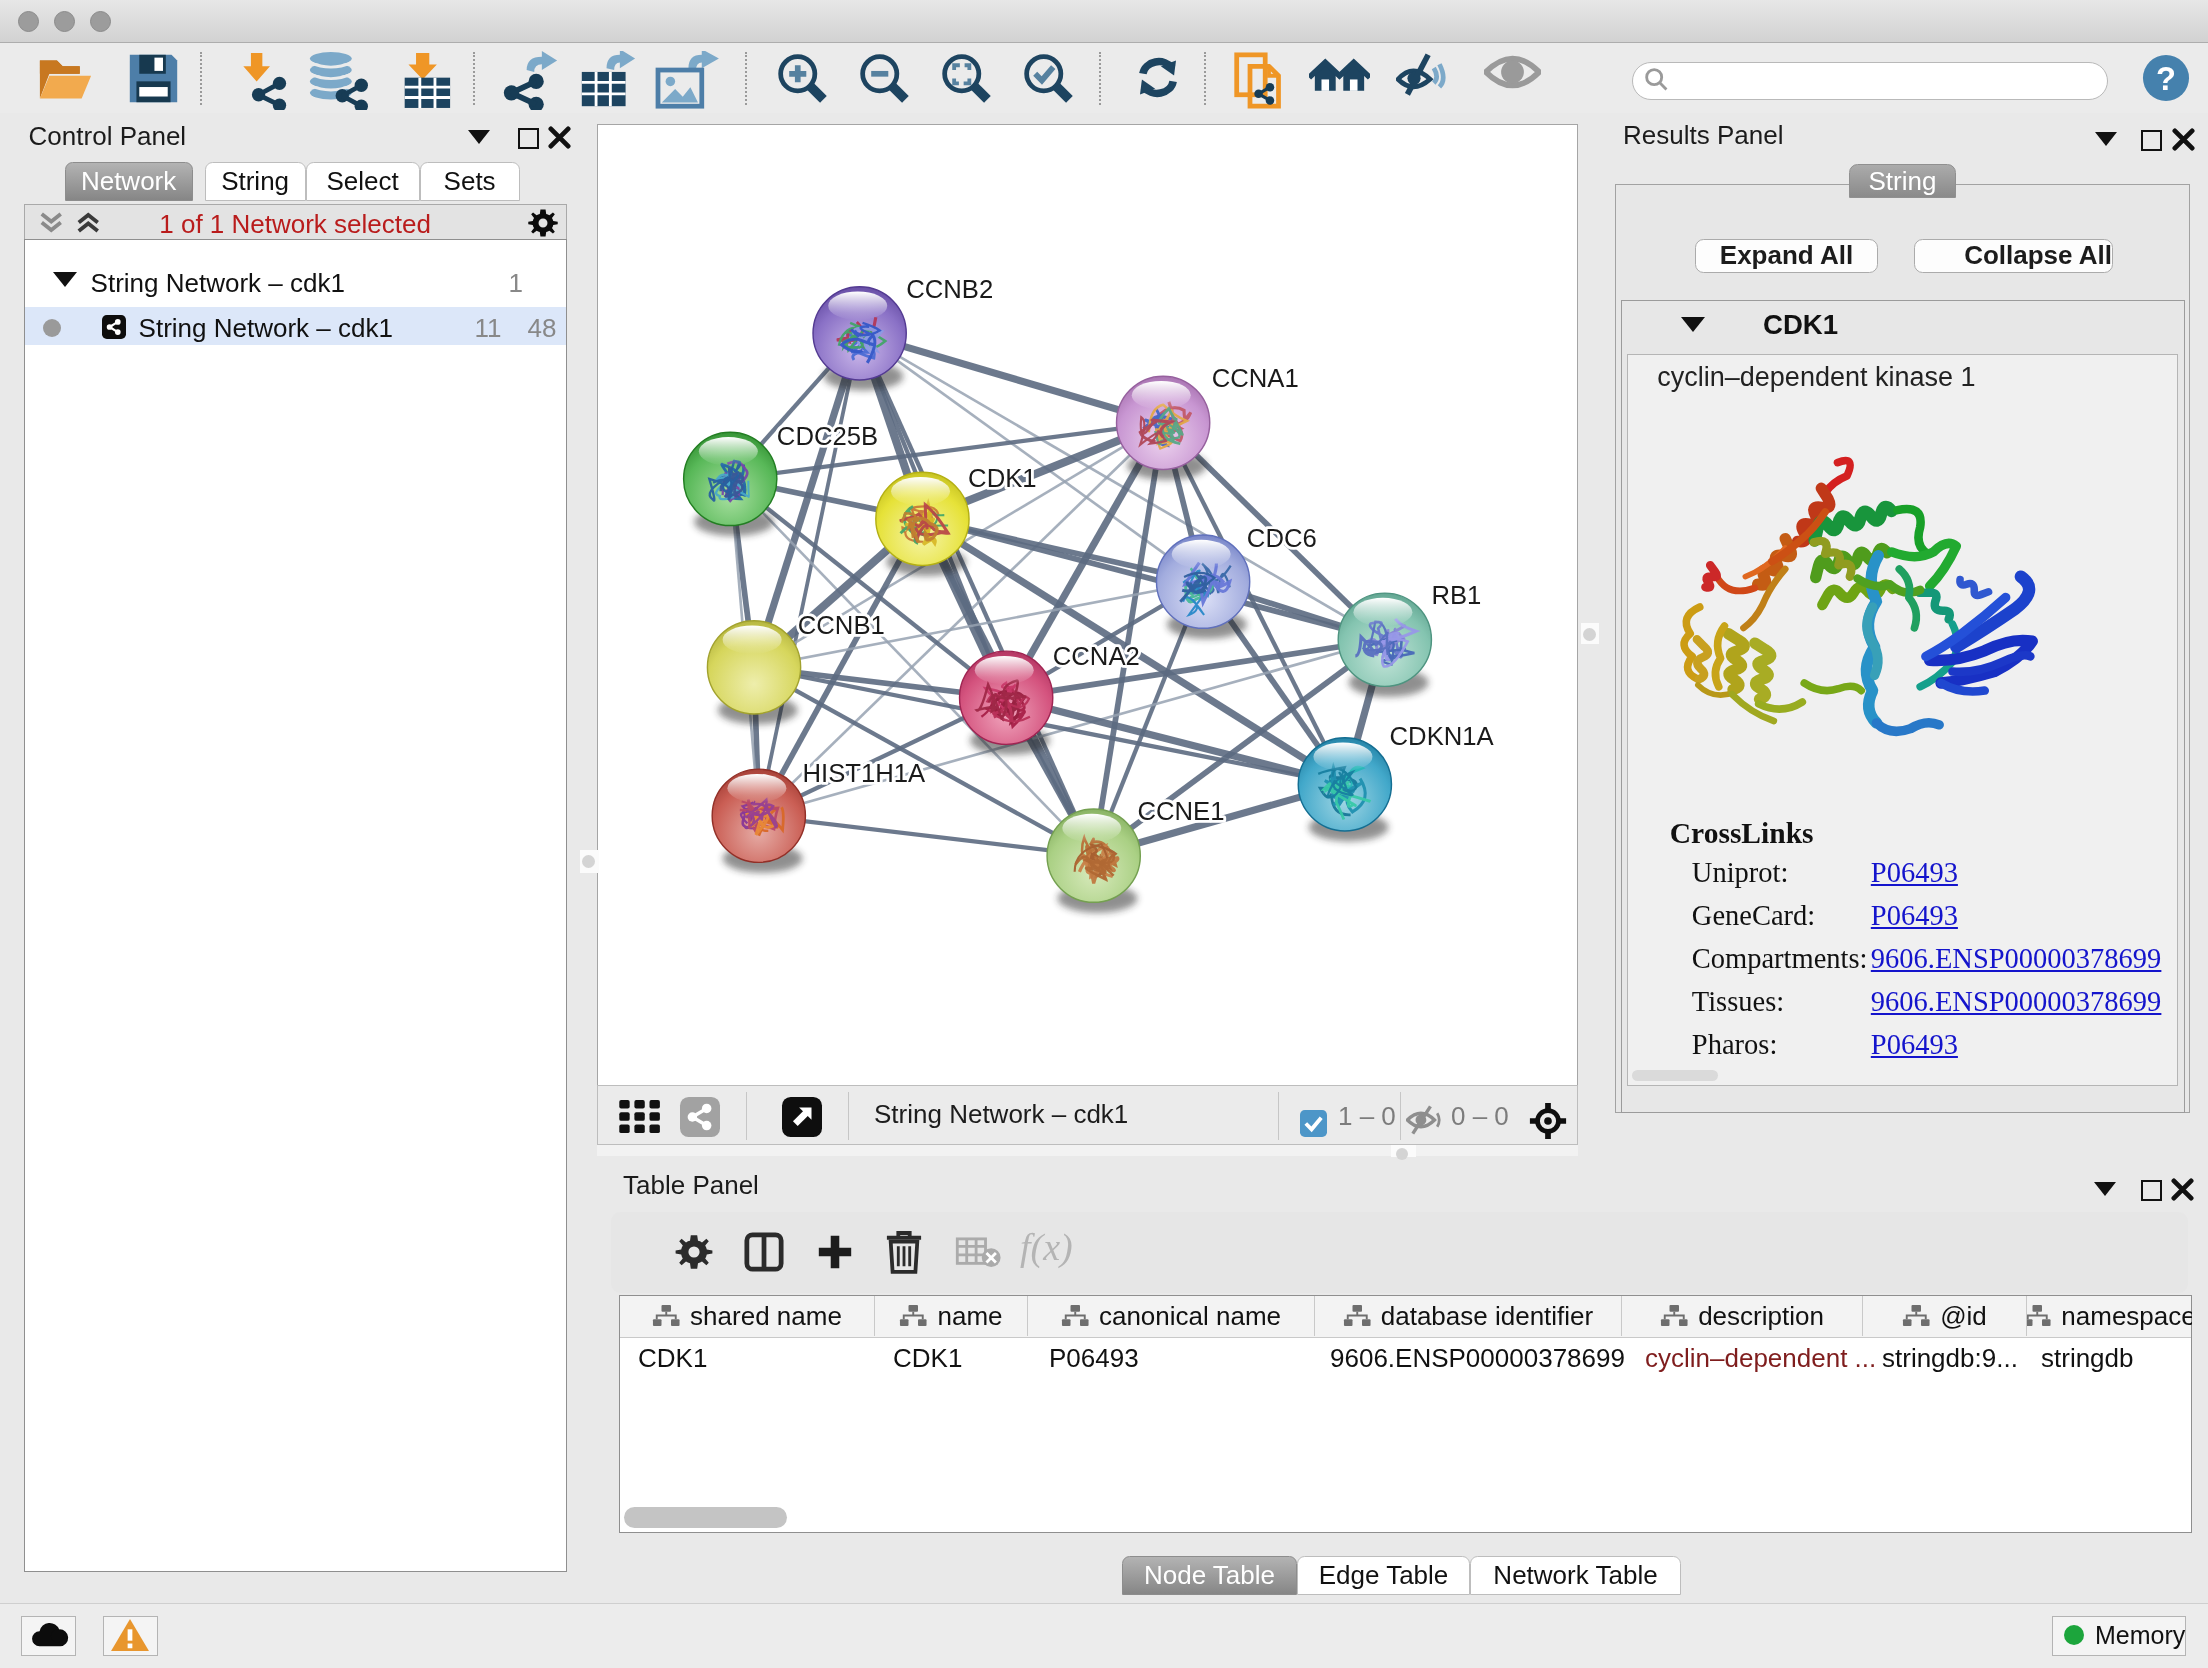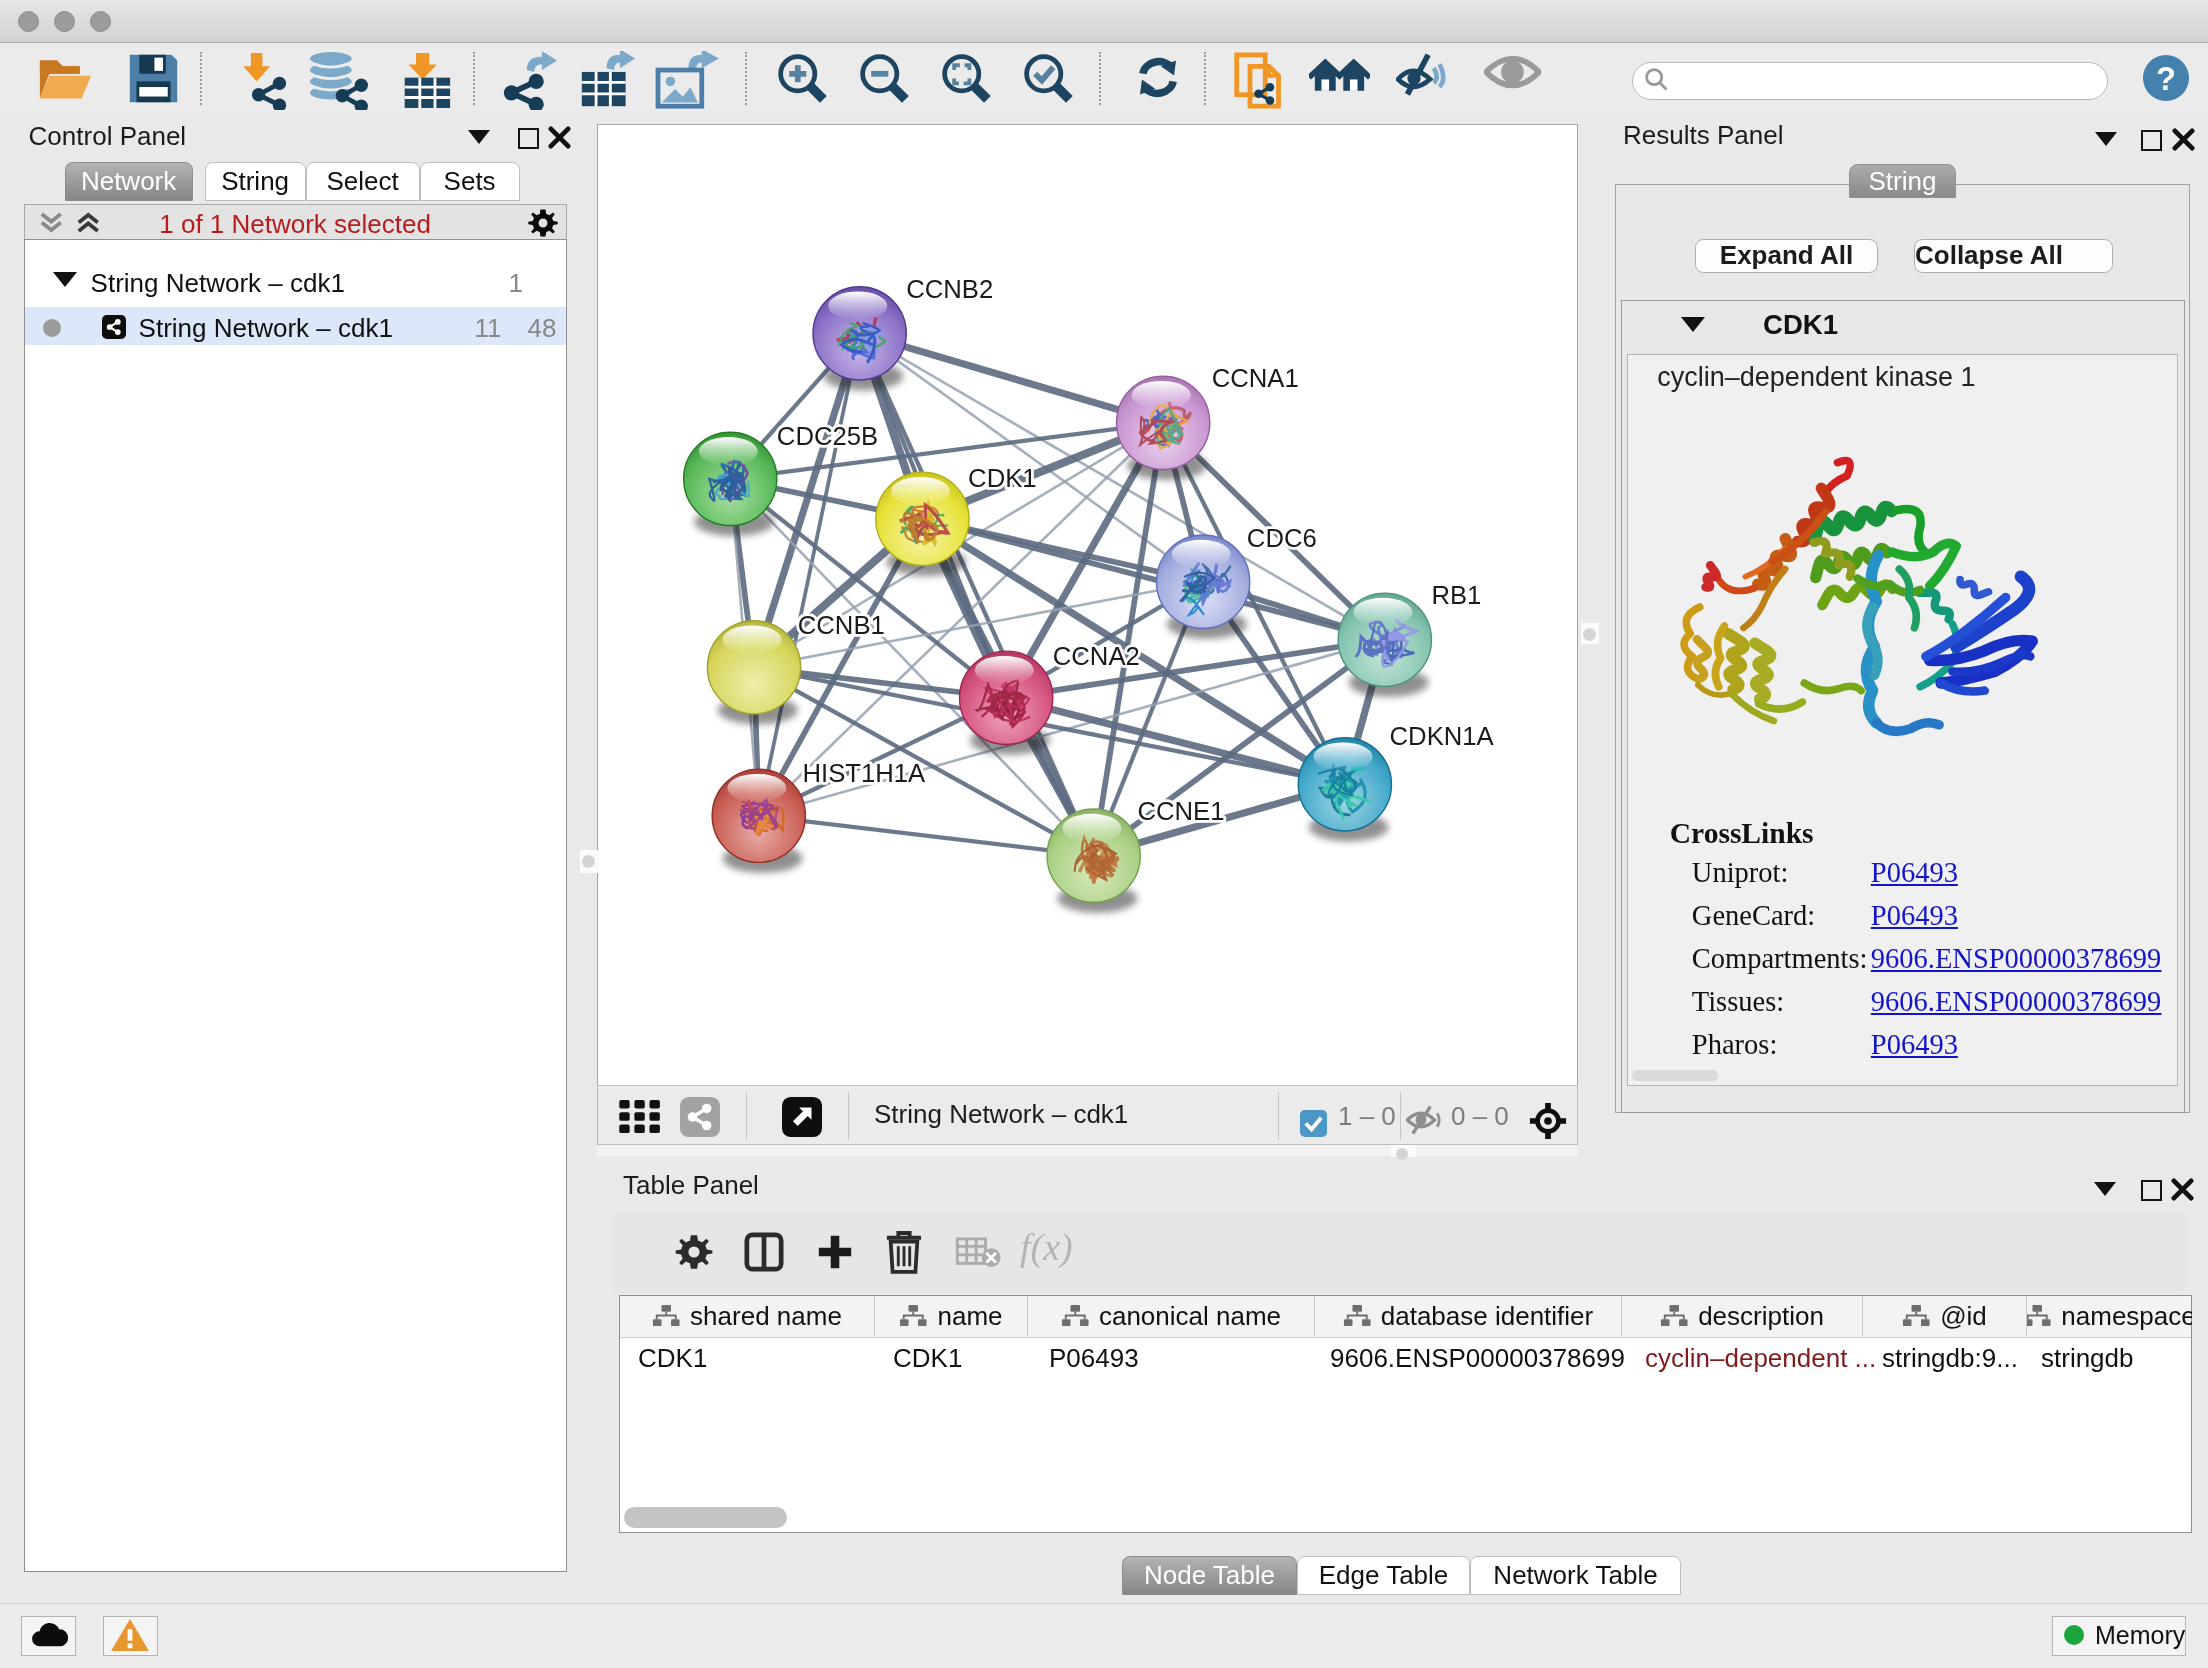--- a/index.html
+++ b/index.html
@@ -640,21 +640,21 @@
   <div id="rpanel" class="abs">
     <div class="ptitle" style="position:absolute;left:38px;top:6.7px;">Results Panel</div>
     <div style="position:absolute;left:510px;top:19px;width:0;height:0;border-left:11.4px solid transparent;border-right:11.4px solid transparent;border-top:14.3px solid #111;"></div>
     <div style="position:absolute;left:556px;top:17px;width:17px;height:17px;border:2.9px solid #111;"></div>
     <svg style="position:absolute;left:587px;top:15px;" width="23" height="23" viewBox="0 0 24 24">
         <path d="M3 3 L21 21 M21 3 L3 21" stroke="#111" stroke-width="5" stroke-linecap="round"></path>
       </svg>
     <div style="position:absolute;left:29.5px;top:71px;width:575px;height:929px;background:#e7e7e7;border:1.9px solid #a2a2a2;box-sizing:border-box;"></div>
     <div style="position:absolute;left:264px;top:51px;width:107px;height:34px;background:linear-gradient(#ababab,#8a8a8a);border:1px solid #909090;border-radius:8.6px 8.6px 0 0;color:#fff;font-size:26px;text-align:center;line-height:32px;box-sizing:border-box;">String</div>
     <div style="position:absolute;left:110px;top:126px;width:183px;height:34px;background:#fdfdfd;border:1.9px solid #ababab;border-radius:8.6px;font-size:26px;font-weight:bold;color:#1c1c1c;text-align:center;line-height:30px;box-sizing:border-box;">Expand All</div>
-    <div style="position:absolute;left:329px;top:126px;width:199px;height:34px;background:#fdfdfd;border:1.9px solid #ababab;border-radius:8.6px;font-size:26px;font-weight:bold;color:#1c1c1c;text-align:left;line-height:30px;box-sizing:border-box;">Collapse All</div>
+    <div style="position:absolute;left:329px;top:126px;width:199px;height:34px;background:#fdfdfd;border:1.9px solid #ababab;border-radius:8.6px;font-size:26px;font-weight:bold;color:#1c1c1c;text-align:right;line-height:30px;box-sizing:border-box;">Collapse All</div>
     <div style="position:absolute;left:36px;top:187px;width:564px;height:813px;border:1.9px solid #9b9b9b;box-sizing:border-box;background:#e7e7e7;">
       <div style="position:absolute;left:59px;top:16px;width:0;height:0;border-left:12.4px solid transparent;border-right:12.4px solid transparent;border-top:15px solid #111;"></div>
       <div style="position:absolute;left:141px;top:7.6px;font-size:27.6px;font-weight:bold;color:#111;">CDK1</div>
       <div style="position:absolute;left:4.8px;top:53px;width:551px;height:732px;background:#f0f0f0;border:1.9px solid #b5b5b5;box-sizing:border-box;">
         <div style="position:absolute;left:29.5px;top:6.7px;font-size:27px;color:#222;">cyclin–dependent kinase 1</div>
         <svg style="position:absolute;left:43px;top:100px;" width="371" height="285" viewBox="0 0 390 300">
             <g fill="none" stroke-linecap="round" stroke-linejoin="round">
 <path d="M175 8 Q195 0 185 22 Q170 28 162 40" stroke="#d42020" stroke-width="8" fill="none"></path>
 <path d="M158 35 Q158 35 165 46 Q171 58 158 55 Q146 53 152 64 Q159 75 146 73 Q133 70 140 82 Q146 93 133 91" stroke="#c03818" stroke-width="12" fill="none"></path>
 <path d="M120 88 Q120 88 125 99 Q130 110 118 106 Q106 103 111 114 Q116 125 105 121 Q93 118 98 129 Q103 140 91 136" stroke="#c45c14" stroke-width="12" fill="none"></path>

